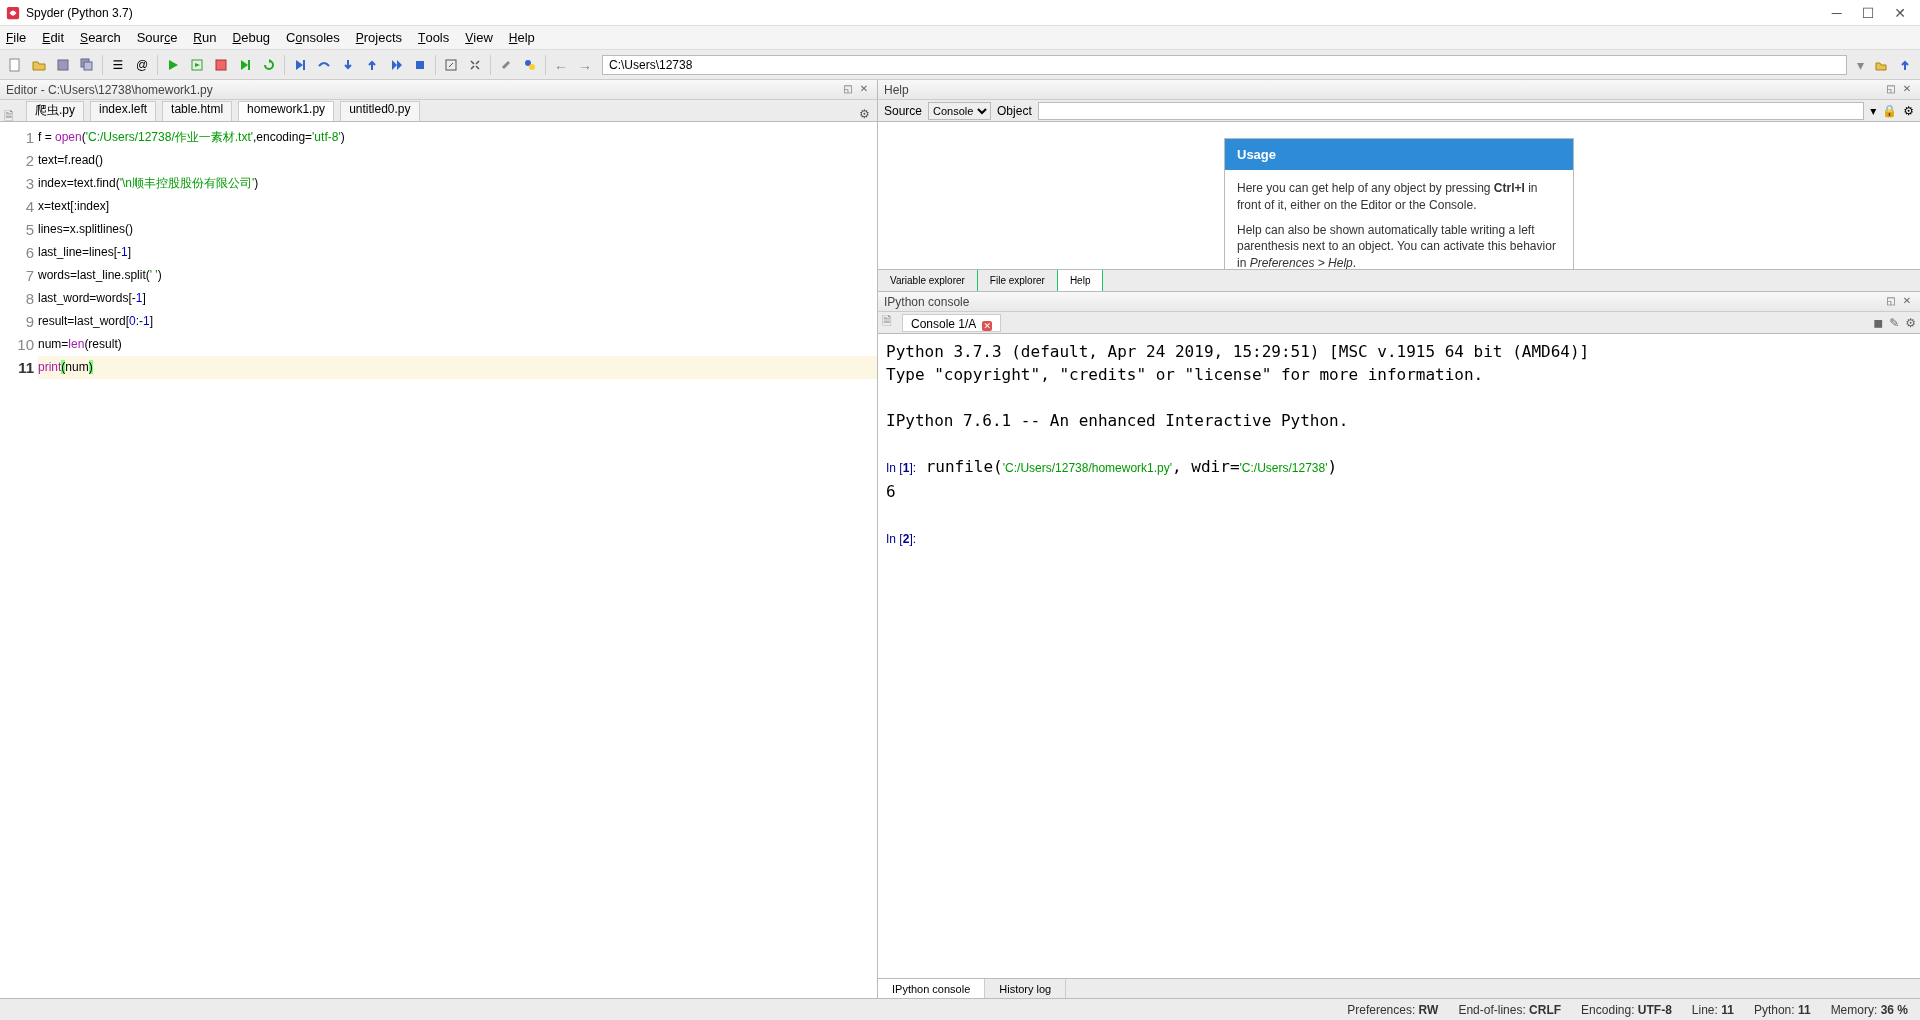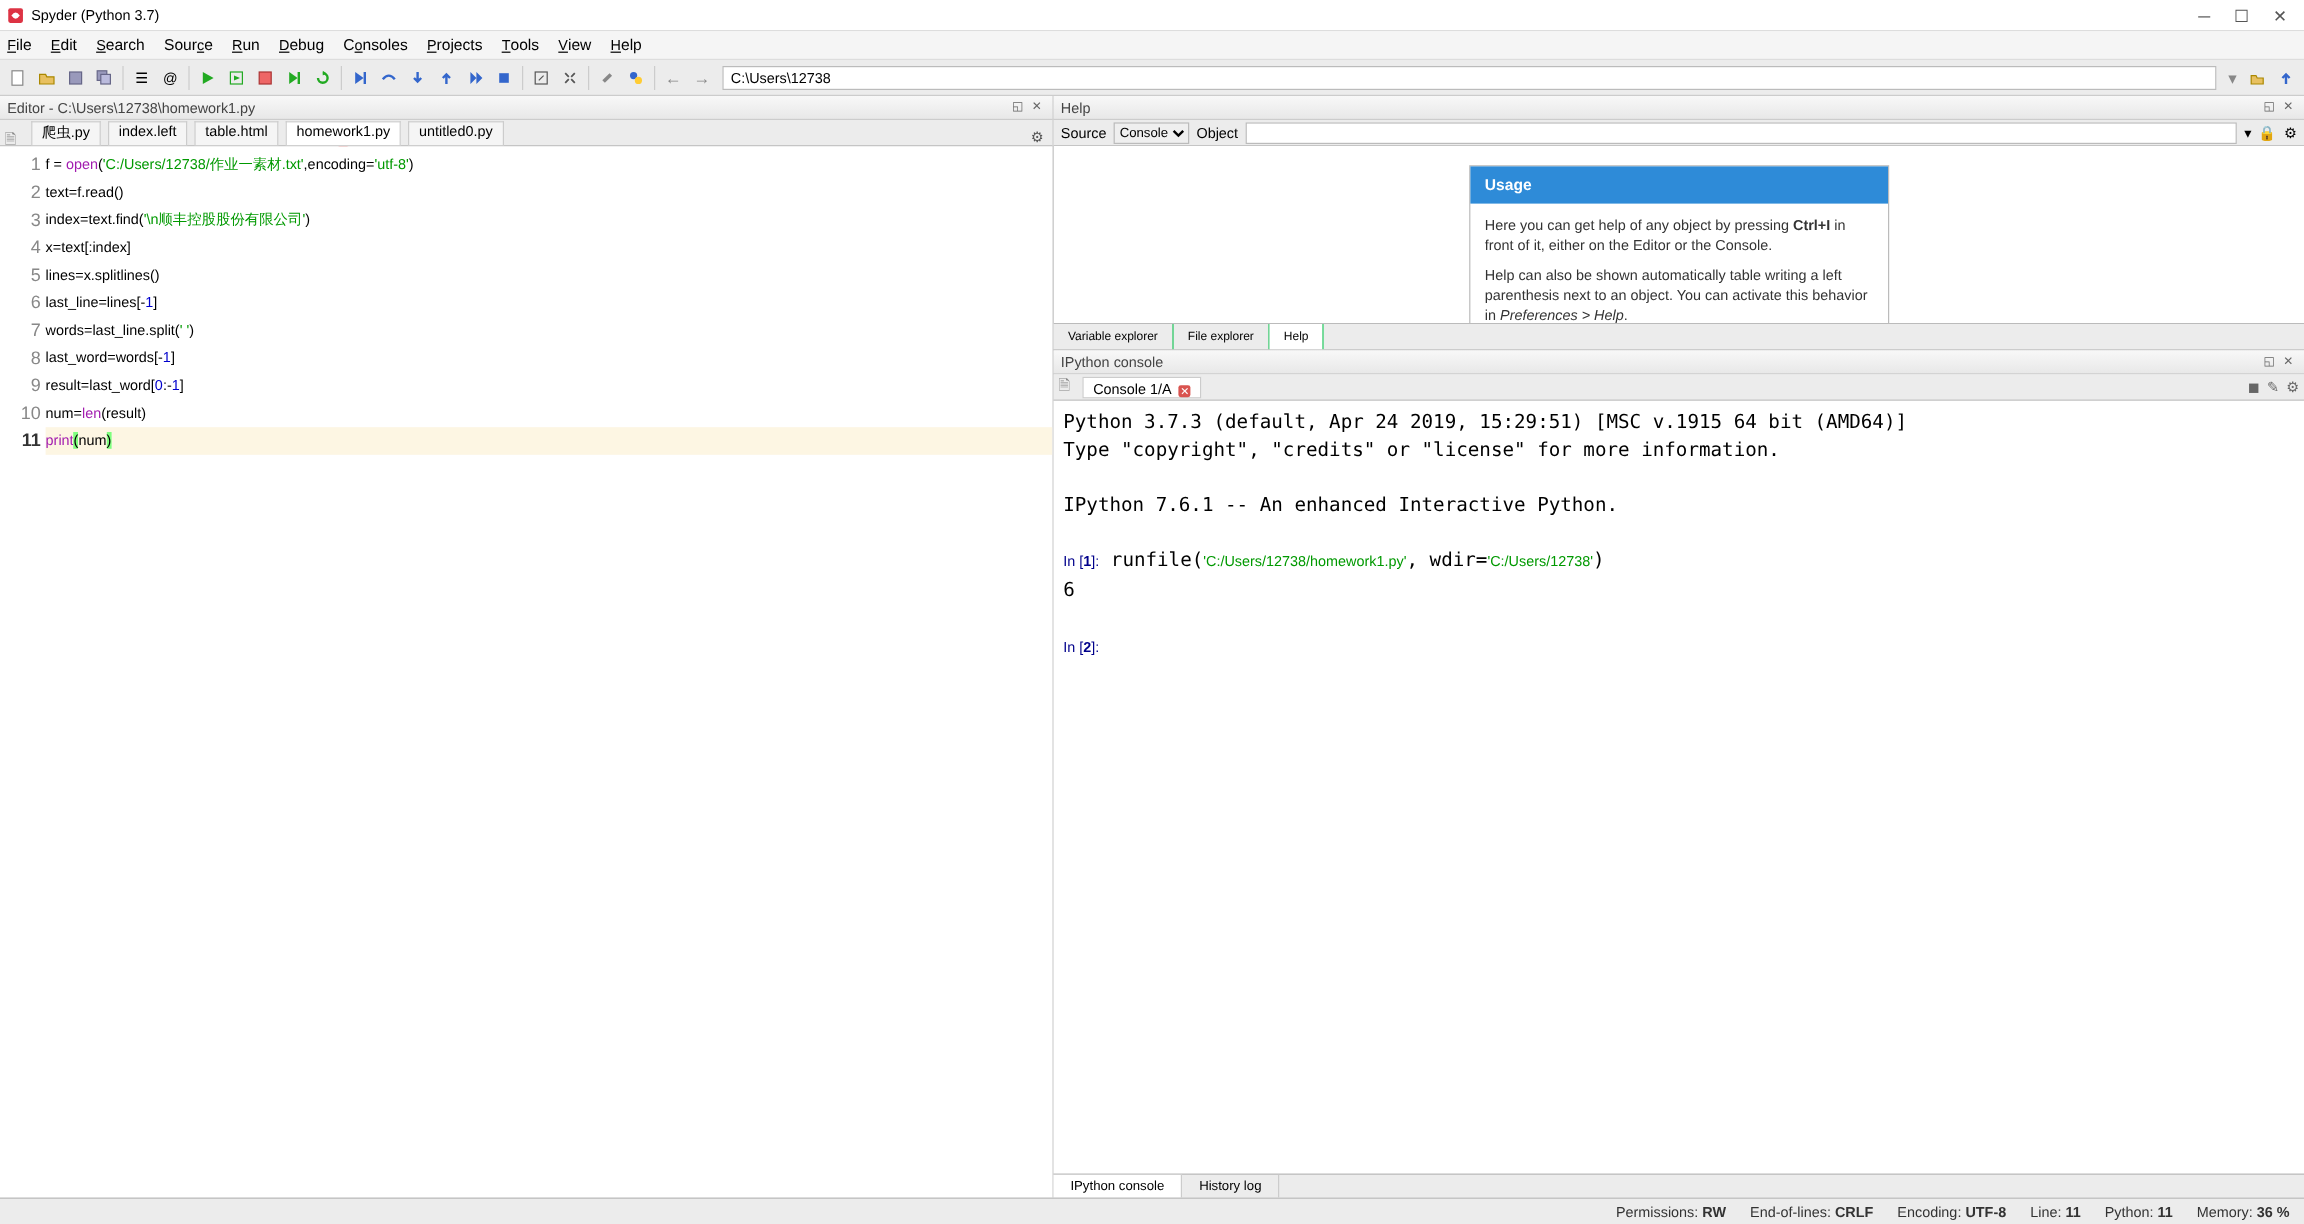--- a/index.html
+++ b/index.html
@@ -340,19 +340,19 @@
 <span class="c-prompt">In [</span><span class="c-bold">2</span><span class="c-prompt">]:</span> </div>
       <div class="bottom-tabs-small">
         <div class="btab active">IPython console</div>
         <div class="btab">History log</div>
       </div>
     </div>
   </div>
 </div>
 
 <div class="statusbar">
-  <span class="sb-item"><span>Permissions:</span> <b>RW</b></span>
+  <span class="sb-item"><span>Preferences:</span> <b>RW</b></span>
   <span class="sb-item"><span>End-of-lines:</span> <b>CRLF</b></span>
   <span class="sb-item"><span>Encoding:</span> <b>UTF-8</b></span>
   <span class="sb-item"><span>Line:</span> <b>11</b></span>
   <span class="sb-item"><span>Python:</span> <b>11</b></span>
   <span class="sb-item"><span>Memory:</span> <b>36 %</b></span>
 </div>
 
 </body></html>

